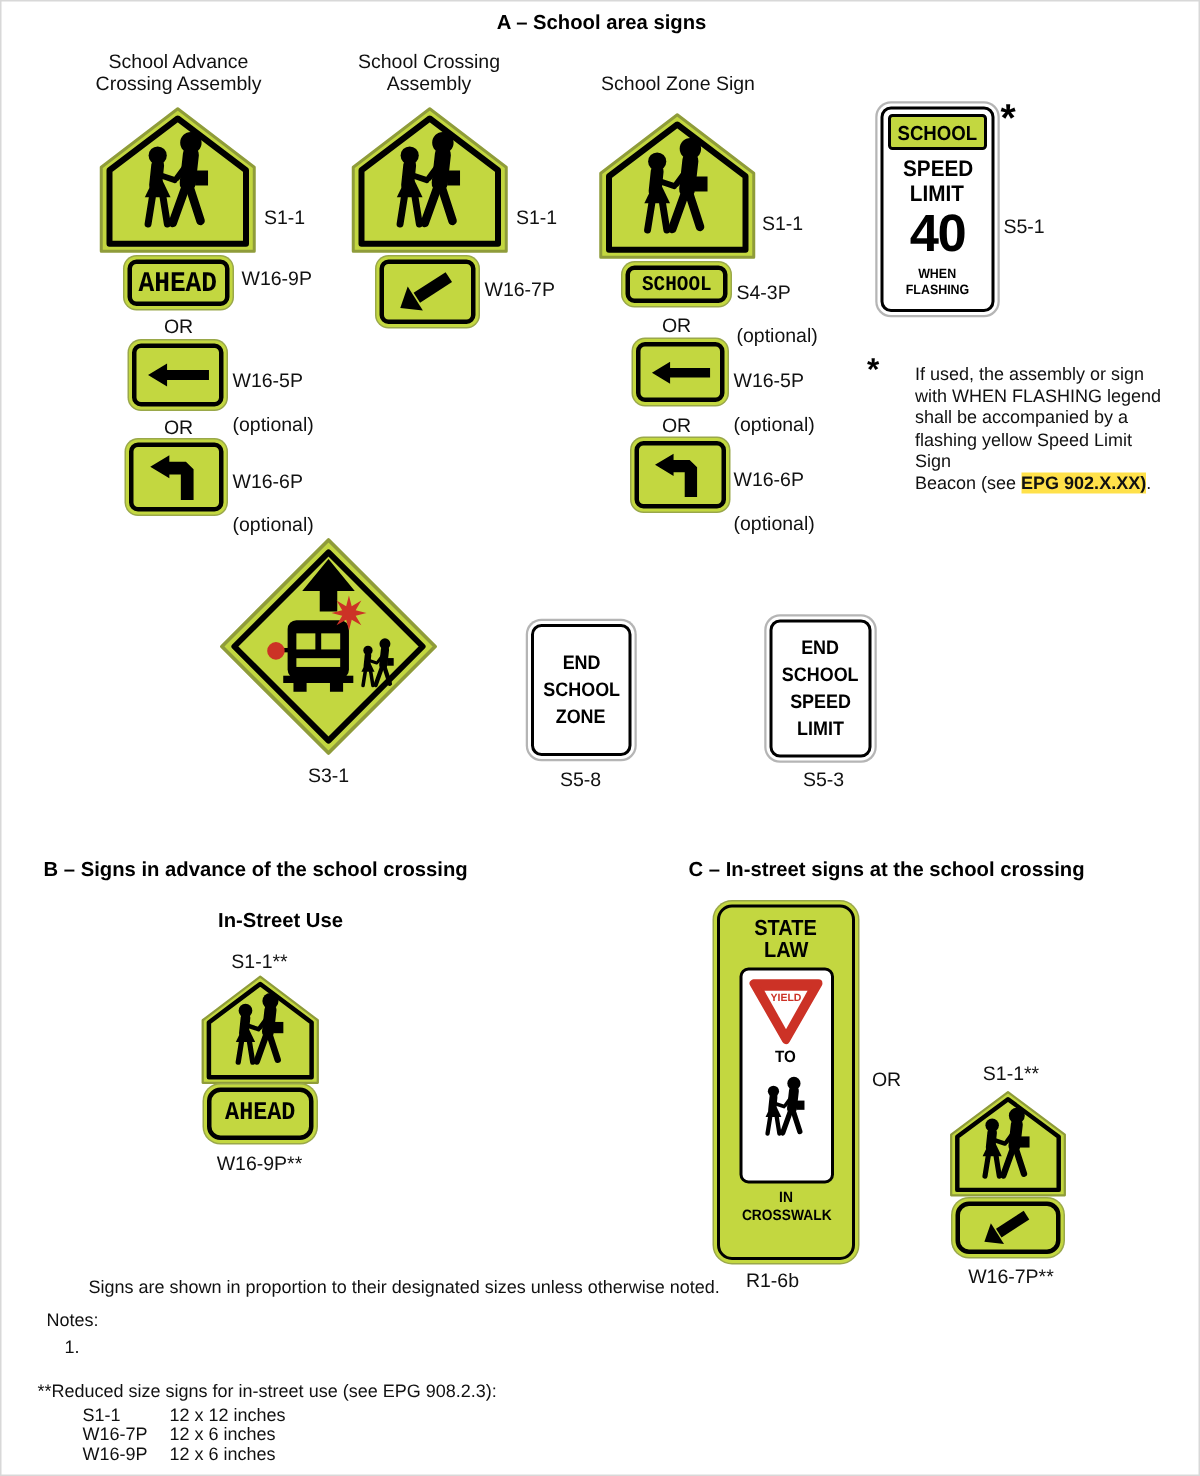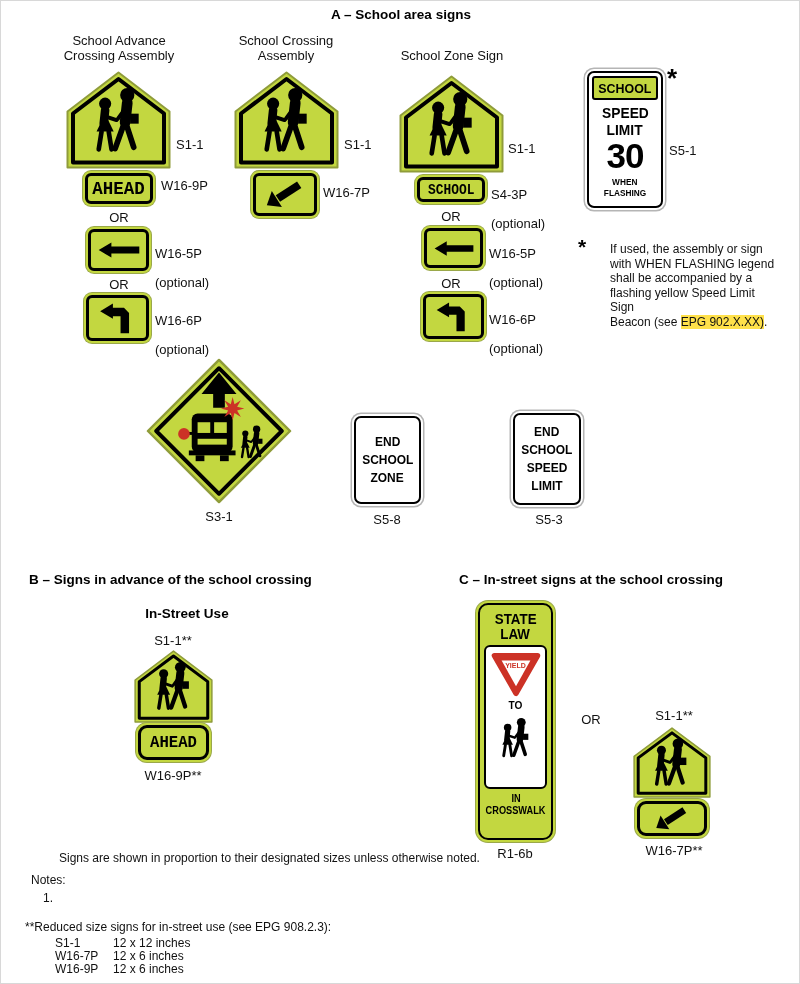--- a/index.html
+++ b/index.html
@@ -22,21 +22,21 @@
          box-shadow:0 0 0 2px #fff,0 0 0 3.5px #b5b5b5;box-sizing:border-box;
          display:flex;flex-direction:column;align-items:center;}
   .s51-school{background:var(--g);border:2px solid #000;border-radius:3px;width:62px;height:20px;
               margin-top:3px;display:flex;align-items:center;justify-content:center;}
   .r16b{position:absolute;background:var(--g);border:2px solid #000;border-radius:10px;
         box-shadow:0 0 0 2px var(--g),0 0 0 3px #9aa84a;box-sizing:border-box;
         display:flex;flex-direction:column;align-items:center;}
   .r16b-panel{position:relative;background:#fff;border:2px solid #000;border-radius:6px;width:63px;height:144px;
               margin-top:3px;box-sizing:border-box;display:flex;flex-direction:column;align-items:center;}
   .note-line{font-size:12px;line-height:14.6px;color:#111;margin-left:11px;}
-  .hl{background:var(--hl);}
+  .hl{background:var(--hl);font-weight:bold;}
   .ntx{position:absolute;font-size:12px;color:#111;}
 </style>
 </head>
 <body>
 
 <div id="canvas">
 
   <div class="hdr center" style="left:280px;top:6px;width:240px">A – School area signs</div>
 
   <div class="lbl center" style="left:40px;top:33px;width:156px">School Advance
@@ -173,21 +173,21 @@
     <div>W16-6P</div>
     <div>(optional)</div>
   </div>
 
   <div class="wsign" style="left:586px;top:70px;width:76px;height:137px">
     <div class="s51-school">
       <span class="sf cond" style="font-size:13.5px">SCHOOL</span>
     </div>
     <div class="sf cond" style="font-size:15px;margin-top:4px;line-height:17px">SPEED</div>
     <div class="sf cond" style="font-size:15px;line-height:17px">LIMIT</div>
-    <div class="sf" style="font-size:35px;line-height:36px;letter-spacing:-1px">30</div>
+    <div class="sf" style="font-size:35px;line-height:36px;letter-spacing:-1px">40</div>
     <div class="sf cond" style="font-size:9px;margin-top:3px;line-height:11px">WHEN</div>
     <div class="sf cond" style="font-size:9px;line-height:11px">FLASHING</div>
   </div>
   <div class="sf" style="position:absolute;left:666px;top:62px;font-size:26px">*</div>
   <div class="lbl" style="left:668px;top:143px">S5-1</div>
 
   <div class="sf" style="position:absolute;left:577px;top:234px;font-size:21px">*</div>
   <div style="position:absolute;left:598px;top:241px;width:180px">
     <div class="note-line">If used, the assembly or sign</div>
     <div class="note-line">with WHEN FLASHING legend</div>
@@ -272,21 +272,21 @@
             <rect x="66" y="38" width="12" height="14" stroke="none"></rect>
           </g>
         </svg></div>
   </div>
   <div class="plaque rnd" style="left:137px;top:724px;width:71px;height:35px">
     <span class="sf cond" style="font-size:17px">AHEAD</span>
   </div>
   <div class="lbl center" style="left:138px;top:768px;width:68px">W16-9P**</div>
 
   <div class="hdr" style="left:458px;top:571px">C – In-street signs at the school crossing</div>
-  <div class="r16b" style="left:477px;top:602px;width:75px;height:237px">
+  <div class="r16b" style="left:477px;top:602px;width:92px;height:237px">
     <div class="sf cond" style="font-size:14.5px;line-height:15px;margin-top:7px">STATE</div>
     <div class="sf cond" style="font-size:14.5px;line-height:15px">LAW</div>
     <div class="r16b-panel">
       <div style="width:52px;height:45px;margin-top:5px"><svg width="100%" height="100%" viewBox="0 0 56 50" preserveAspectRatio="xMidYMid meet">
             <polygon points="4,4 52,4 28,46" fill="#cc3226" stroke="#cc3226" stroke-width="6" stroke-linejoin="round"></polygon>
             <polygon points="12,9.5 44,9.5 28,38" fill="#fff"></polygon>
           </svg></div>
       <div class="sf" style="position:absolute;top:15px;left:0;right:0;text-align:center;font-size:7px;color:#cc3226">YIELD</div>
       <div class="sf cond" style="font-size:11px;margin-top:2px">TO</div>
       <div style="width:44px;height:54px;margin-top:1px"><svg width="100%" height="100%" viewBox="0 0 100 100" preserveAspectRatio="xMidYMid meet">

